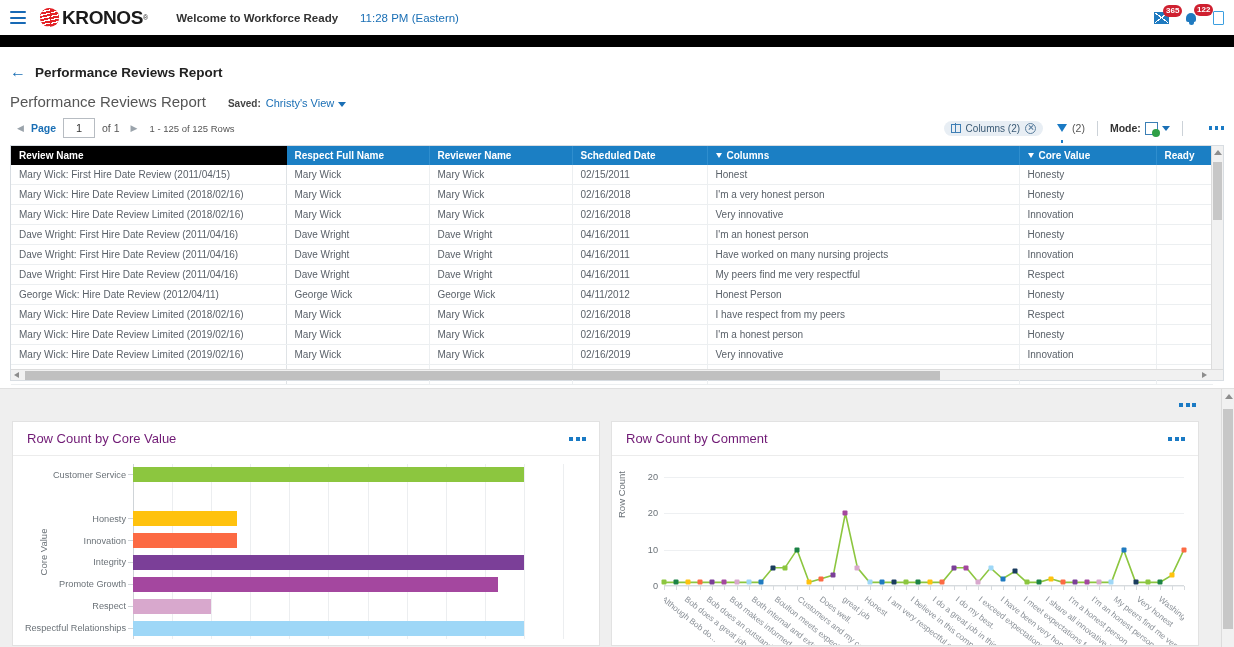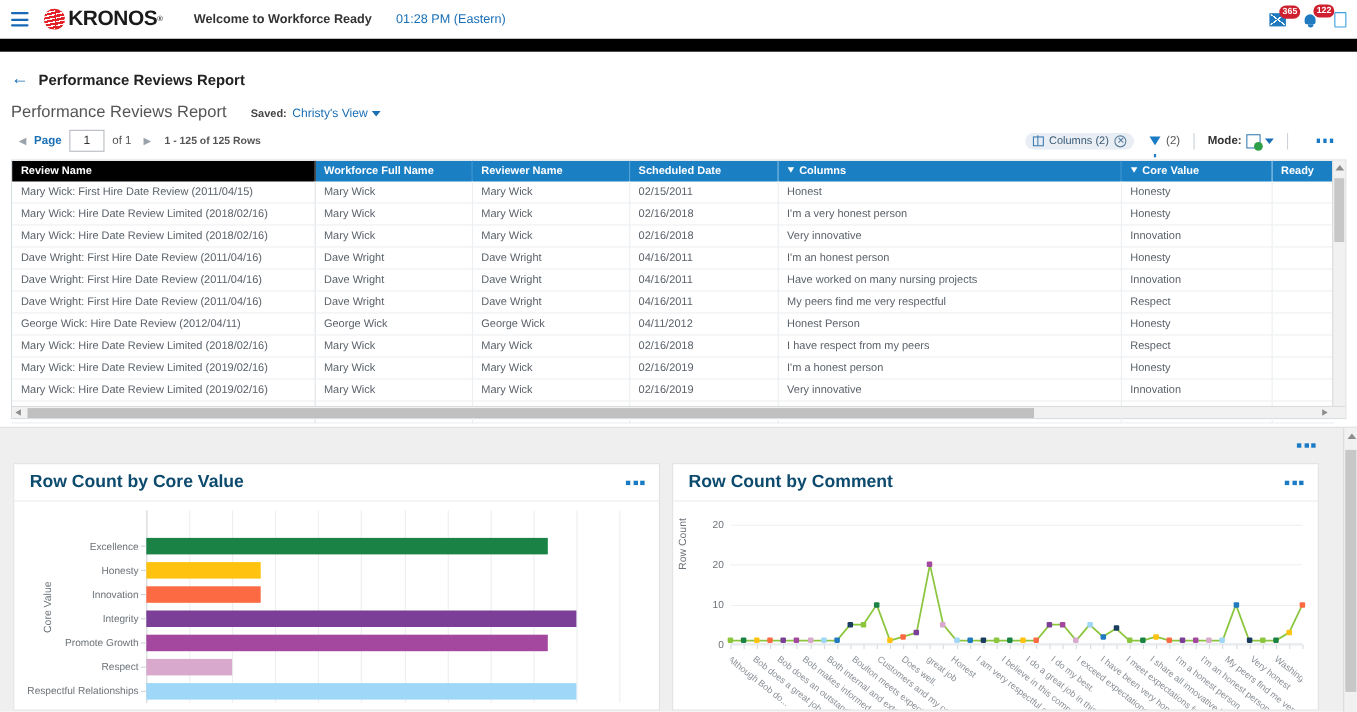--- a/index.html
+++ b/index.html
@@ -73,23 +73,23 @@
   .saved-lbl { font-size:10px; font-weight:bold; color:#444; margin-right:5px;}
   .saved-val { font-size:11px; color:#1a6fb5; cursor:pointer;}
   .caret-d { display:inline-block; width:0;height:0;border-left:4px solid transparent;border-right:4px solid transparent;border-top:5px solid #1a6fb5;margin-left:4px; vertical-align:middle;}
 
   
   .pagerrow { display:flex; align-items:center; padding:0 10px; height:26px; margin-top:5px; position:relative;}
   .arrow-s { color:#9aa3ab; font-size:9px; margin:0 7px; cursor:pointer;}
   .pg-label { font-size:10.5px; color:#1a6fb5; font-weight:bold; margin-right:7px; cursor:pointer;}
   .pg-input { width:32px; height:20px; border:1px solid #b7bcc2; text-align:center; font-size:11px; font-family:"Liberation Sans",sans-serif; color:#333; background:#fff;}
   .pg-of { font-size:10.5px; color:#555; margin:0 4px 0 7px;}
-  .pg-rows { font-size:9.5px; color:#555; font-weight:bold; margin-left:5px;}
-
-  .toolbar-r { position:absolute; right:22px; display:flex; align-items:center; gap:0; }
+  .pg-rows { font-size:9.5px; color:#555; font-weight:normal; margin-left:5px;}
+
+  .toolbar-r { position:absolute; right:10px; display:flex; align-items:center; gap:0; }
   .cols-chip {
     display:flex; align-items:center; gap:5px;
     background:#e8eef4; border-radius:11px; padding:2px 7px 2px 7px; cursor:pointer;
   }
   .cols-ic { width:10px;height:9px;border:1.3px solid #3f7fb5;display:inline-block;position:relative;}
   .cols-ic::after{content:"";position:absolute;left:3px;top:-1.3px;width:1.3px;height:9px;background:#3f7fb5;}
   .cols-txt { font-size:10px; color:#3a5a75;}
   .cols-x { width:11px;height:11px;border-radius:50%;border:1.3px solid #5b7f9e; position:relative;}
   .cols-x::before,.cols-x::after{content:"";position:absolute;left:1.5px;top:3.8px;width:6px;height:1.2px;background:#5b7f9e;}
   .cols-x::before{transform:rotate(45deg);} .cols-x::after{transform:rotate(-45deg);}
@@ -134,21 +134,21 @@
   .lower { position:absolute; left:0; top:388px; width:1234px; height:259px; background:#efefef; border-top:1px solid #e0e0e0;}
   .lower-dots { position:absolute; right:38px; top:14px; display:flex; gap:2.5px; cursor:pointer;}
   .lower-dots i { width:4px;height:4px;background:#1a7ac4;display:block;}
   .lower-vscroll { position:absolute; right:0; top:0; width:13px; height:259px; background:#f1f1f1; border-left:1px solid #dcdcdc;}
   .lower-vscroll .thumb { position:absolute; top:20px; left:1px; width:10px; height:220px; background:#c7c7c7;}
   .lower-vscroll .up { position:absolute; left:2.5px; top:5px; width:0;height:0;border-left:4px solid transparent;border-right:4px solid transparent;border-bottom:5px solid #8d8d8d;}
 
   .cards { position:absolute; left:12px; top:32px; display:flex; gap:11px;}
   .card { background:#fff; border:1px solid #e2e2e2; width:588px; height:225px; position:relative; overflow:hidden;}
   .card-head { height:34px; border-bottom:1px solid #ececec; display:flex; align-items:center; padding:0 14px; position:relative;}
-  .card-title { font-size:16px; font-weight:bold; color:#0c4a6e;}
+  .card-title { font-size:13px; font-weight:normal; color:#701a75;}
   .card-dots { position:absolute; right:13px; display:flex; gap:2.5px; cursor:pointer;}
   .card-dots i { width:4px;height:4px;background:#1a7ac4;display:block;}
   .card-body { position:relative; width:100%; height:191px; }
 
   
   .bc-ylabel { position:absolute; left:7px; top:50%; transform:translateY(-50%) rotate(-90deg); font-size:9.5px; color:#6b7278; white-space:nowrap;}
   .bc-plot { position:absolute; left:120px; top:8px; right:36px; bottom:8px; }
   .bc-axis { position:absolute; left:0; top:0; bottom:0; width:1px; background:#cfd4d8;}
   .bc-grid { position:absolute; top:0; bottom:0; width:1px; background:#eceef0;}
   .bc-row { position:absolute; left:0; right:0; display:flex; align-items:center;}
@@ -179,21 +179,21 @@
       <span></span>
       <span></span>
       <span></span>
     </div>
   <div class="logo-wrap">
     <div class="logo-mark"></div>
     <div class="logo-text">KRONOS</div>
     <div class="logo-tm">®</div>
   </div>
   <div class="welcome">Welcome to Workforce Ready</div>
-  <div class="clock">01:28 PM (Eastern)</div>
+  <div class="clock">11:28 PM (Eastern)</div>
 
   <div class="top-right">
     <div class="ticon">
       <span class="mail-ic"></span>
       <span class="badge">365</span>
     </div>
     <div class="ticon">
       <span class="bell-ic"></span>
       <span class="badge">122</span>
     </div>
@@ -249,21 +249,21 @@
       </div>
   </div>
 </div>
 
 <div class="tablewrap">
   <div style="overflow:hidden;width:1202px;height:260px;">
     <table class="grid">
       <thead>
           <tr id="hdr-row">
             <th class="first" style="width: 275px;"><span>Review Name</span></th>
-            <th style="width: 143px;"><span>Workforce Full Name</span></th>
+            <th style="width: 143px;"><span>Respect Full Name</span></th>
             <th style="width: 143px;"><span>Reviewer Name</span></th>
             <th style="width: 135px;"><span>Scheduled Date</span></th>
             <th style="width: 312px;"><span class="th-filter-ic"></span><span>Columns</span></th>
             <th style="width: 137px;"><span class="th-filter-ic"></span><span>Core Value</span></th>
             <th style="width: 57px;"><span>Ready</span></th>
           </tr>
         </thead>
       <tbody id="tbody">
           <tr>
             <td class="first" style="width: 275px;">Mary Wick: First Hire Date Review (2011/04/15)</td>
@@ -409,24 +409,24 @@
             <div class="bc-grid" style="left: 18.1818%;"></div>
             <div class="bc-grid" style="left: 27.2727%;"></div>
             <div class="bc-grid" style="left: 36.3636%;"></div>
             <div class="bc-grid" style="left: 45.4545%;"></div>
             <div class="bc-grid" style="left: 54.5455%;"></div>
             <div class="bc-grid" style="left: 63.6364%;"></div>
             <div class="bc-grid" style="left: 72.7273%;"></div>
             <div class="bc-grid" style="left: 81.8182%;"></div>
             <div class="bc-grid" style="left: 90.9091%;"></div>
             <div class="bc-grid" style="left: 100%;"></div>
-            <div class="bc-row" style="top: 25.3125px;">
+            <div class="bc-row" style="top: 3.4375px;">
               <div class="bc-tickmark" style="top: 7px;"></div>
-              <div class="bc-tick-lbl">Excellence</div>
-              <div class="bc-bar" style="width: 84.8485%; background: rgb(27, 130, 69);"></div>
+              <div class="bc-tick-lbl">Customer Service</div>
+              <div class="bc-bar" style="width: 90.9091%; background: rgb(140, 198, 63);"></div>
             </div>
             <div class="bc-row" style="top: 47.1875px;">
               <div class="bc-tickmark" style="top: 7px;"></div>
               <div class="bc-tick-lbl">Honesty</div>
               <div class="bc-bar" style="width: 24.2424%; background: rgb(255, 194, 14);"></div>
             </div>
             <div class="bc-row" style="top: 69.0625px;">
               <div class="bc-tickmark" style="top: 7px;"></div>
               <div class="bc-tick-lbl">Innovation</div>
               <div class="bc-bar" style="width: 24.2424%; background: rgb(252, 106, 67);"></div>

